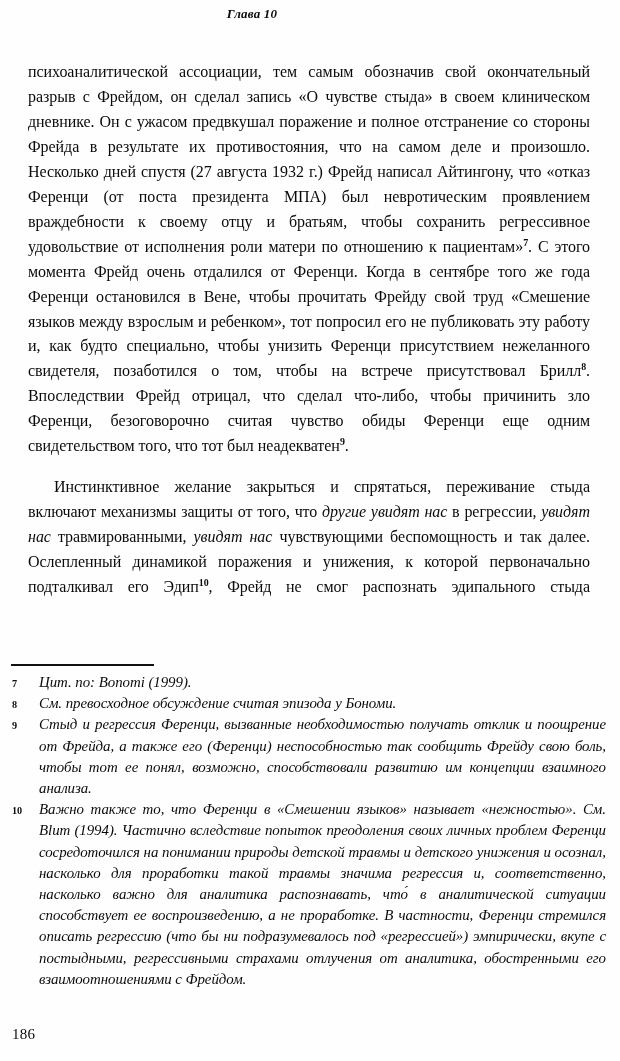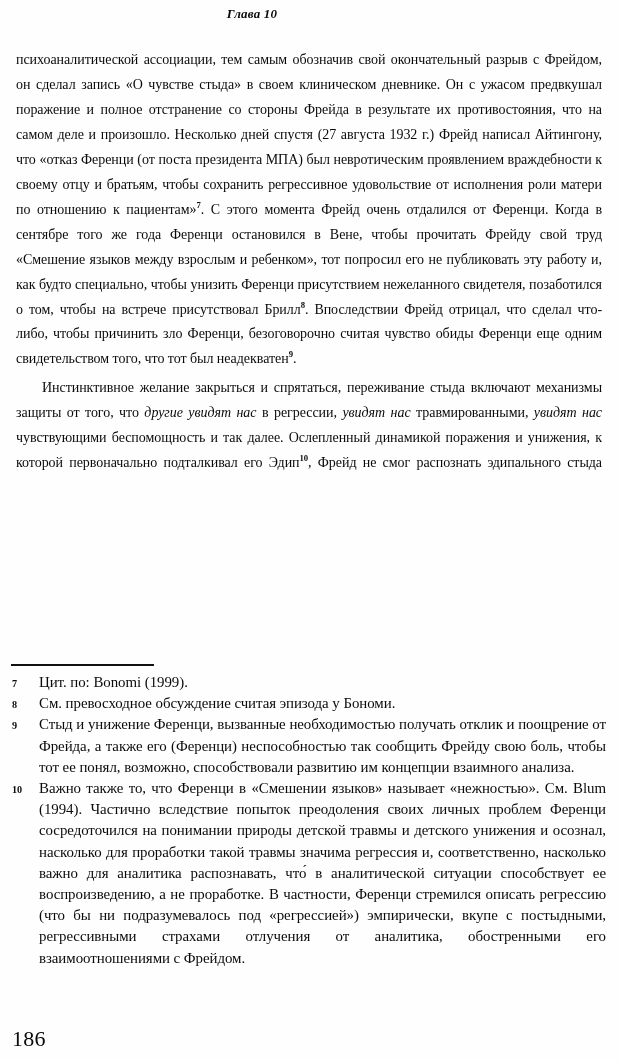--- a/index.html
+++ b/index.html
@@ -32,22 +32,22 @@
   }
 
   
   .body-block {
     position: absolute;
     top: 44px;
     left: 12px;
     width: 594px;
   }
   .body-para {
-    margin: 4px;
-    font-size: 14px;
+    margin: 16px;
+    font-size: 16px;
     line-height: 24.95px;
     text-align: justify;
     text-justify: inter-word;
     hyphens: manual;
     -webkit-hyphens: manual;
     letter-spacing: -0.05px;
     word-spacing: 0px;
   }
   .body-para + .body-para {
     text-indent: 26px;
@@ -96,28 +96,29 @@
     left: 0;
     top: 0.5px;
     font-size: 10.2px;
     font-weight: 700;
     line-height: 21.2px;
     width: 18px;
     text-align: left;
   }
   .footnote .fn-body {
     display: block;
+    font-style: italic;
   }
 
   
   .folio {
     position: absolute;
     left: 12px;
     top: 1026px;
-    font-size: 22px;
+    font-size: 15px;
     letter-spacing: 0.3px;
   }
 </style>
 </head>
 <body>
 
 <div class="page">
 
   <div class="running-head">Глава 10</div>
 
@@ -132,21 +133,21 @@
     <div class="footnote">
       <span class="fn-num">7</span>
       <span class="fn-body">Цит. по: Bonomi (1999).</span>
     </div>
     <div class="footnote">
       <span class="fn-num">8</span>
       <span class="fn-body">См. превосходное обсуждение считая эпизода у Бономи.</span>
     </div>
     <div class="footnote">
       <span class="fn-num">9</span>
-      <span class="fn-body">Стыд и унижение Ференци, вызванные необходимостью получать отклик и поощрение от Фрейда, а также его (Ференци) неспособностью так сообщить Фрейду свою боль, чтобы тот ее понял, возможно, способствовали развитию им концепции взаимного анализа.</span>
+      <span class="fn-body">Стыд и регрессия Ференци, вызванные необходимостью получать отклик и поощрение от Фрейда, а также его (Ференци) неспособностью так сообщить Фрейду свою боль, чтобы тот ее понял, возможно, способствовали развитию им концепции взаимного анализа.</span>
     </div>
     <div class="footnote">
       <span class="fn-num">10</span>
       <span class="fn-body">Важно также то, что Ференци в «Смешении языков» называет «нежностью». См. Blum (1994). Частично вследствие попыток преодоления своих личных проблем Ференци сосредоточился на понимании природы детской травмы и детского унижения и осознал, насколько для проработки такой травмы значима регрессия и, соответственно, насколько важно для аналитика распознавать, что́ в аналитической ситуации способствует ее воспроизведению, а не проработке. В частности, Ференци стремился описать регрессию (что бы ни подразумевалось под «регрессией») эмпирически, вкупе с постыдными, регрессивными страхами отлучения от аналитика, обостренными его взаимоотношениями с Фрейдом.</span>
     </div>
   </div>
 
   <div class="folio">186</div>
 
 </div>

